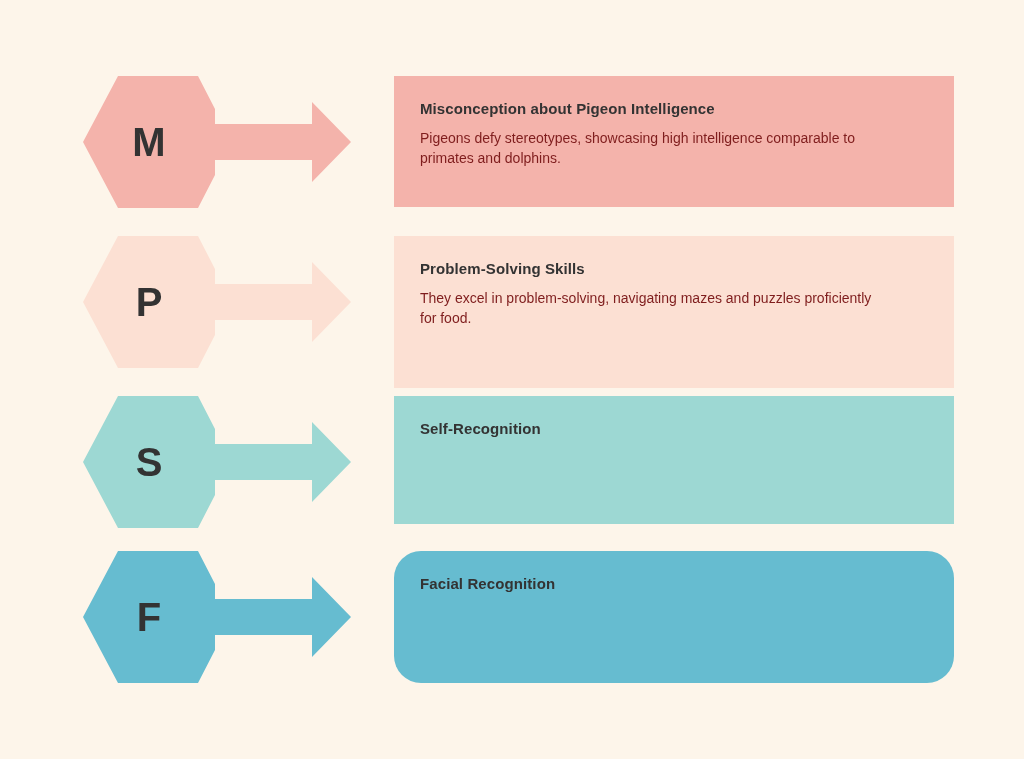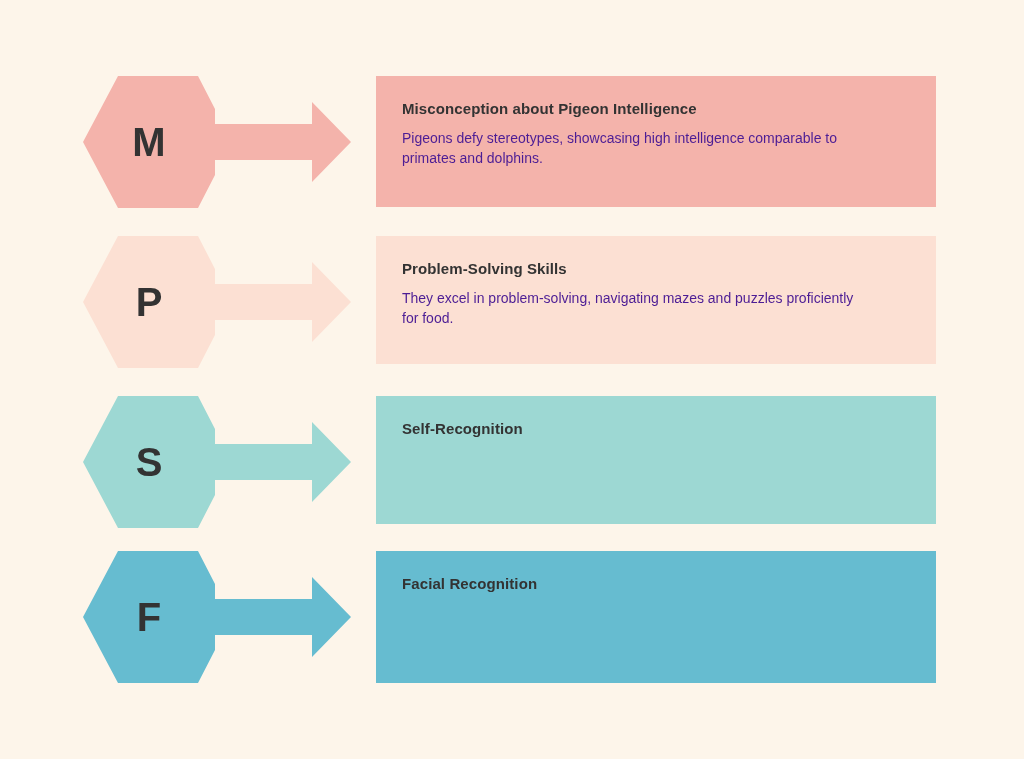--- a/index.html
+++ b/index.html
@@ -49,50 +49,50 @@
     justify-content: center;
     font-size: 40px;
     font-weight: bold;
     color: #333333;
     letter-spacing: 0px;
     line-height: 1;
     user-select: none;
   }
   .card {
     position: absolute;
-    left: 376px;
+    left: 394px;
     width: 560px;
     box-sizing: border-box;
     padding: 24px 26px 20px 26px;
   }
   .card-title {
     margin: 0 0 9px 0;
     font-size: 15px;
     font-weight: bold;
     color: #333333;
     line-height: 1.25;
     letter-spacing: 0.1px;
   }
   .card-desc {
     margin: 0;
     font-size: 14px;
     font-weight: normal;
-    color: #4c1d95;
+    color: #7f1d1d;
     line-height: 1.45;
     max-width: 470px;
   }
 
   
   #row-0 { top: 76px;  height: 132px; }
   #row-1 { top: 236px; height: 132px; }
   #row-2 { top: 396px; height: 132px; }
   #row-3 { top: 551px; height: 132px; }
 
   #card-0 { top: 0px; height: 131px; }
-  #card-1 { top: 0px; height: 128px; }
+  #card-1 { top: 0px; height: 152px; }
   #card-2 { top: 0px; height: 128px; }
   #card-3 { top: 0px; height: 132px; }
 </style>
 </head>
 <body style="background: rgb(253, 245, 234);">
 
 <div id="infographic" style="background: rgb(253, 245, 234);">
 
   <div class="row" id="row-0">
     <div class="marker">
@@ -132,18 +132,18 @@
     </div>
   </div>
 
   <div class="row" id="row-3">
     <div class="marker">
       <svg viewBox="0 0 268 132" xmlns="http://www.w3.org/2000/svg">
         <path d="M 35 0 L 115 0 L 132 33 L 132 48 L 229 48 L 229 26 L 268 66 L 229 106 L 229 84 L 132 84 L 132 99 L 115 132 L 35 132 L 0 66 Z" fill="#66bcd0"></path>
       </svg>
     </div>
     <div class="marker-letter">F</div>
-    <div class="card" id="card-3" style="background:#66bcd0;">
+    <div class="card" id="card-3" style="background:#66bcd0;border-radius:27px;">
       <p class="card-title">Facial Recognition</p>
     </div>
   </div>
 
 </div>
 
 </body></html>

